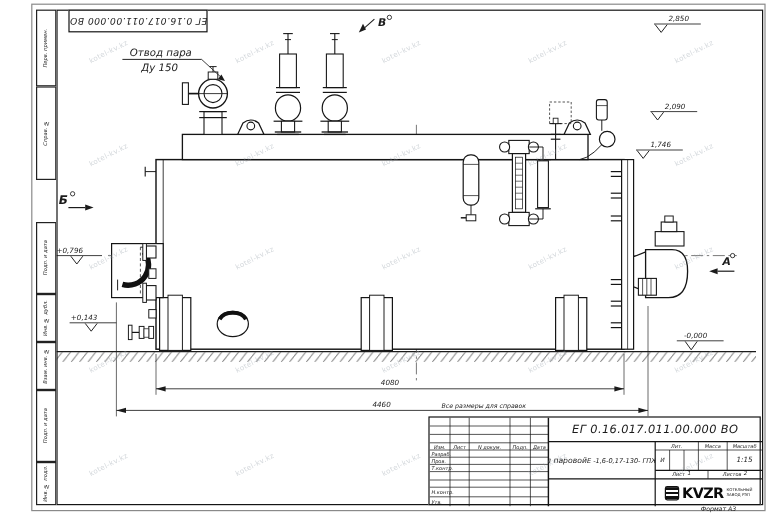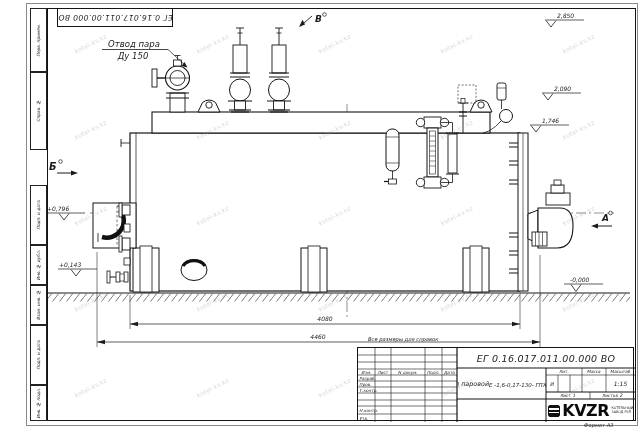--- a/index.html
+++ b/index.html
@@ -31,21 +31,21 @@
   .tb-txt{position:absolute;display:flex;align-items:center;justify-content:center;
           font-size:4.2px;font-style:italic;white-space:nowrap;overflow:hidden;}
   .tb-left{justify-content:flex-start;padding-left:1.5px;box-sizing:border-box;}
   .docnum{font-size:9.5px;letter-spacing:.3px;}
   .pname{flex-direction:row;}
   .pname .l1{font-size:6.4px;}
   .pname .l2{font-size:5.5px;margin-top:2px;}
   .logo-cell{display:flex;flex-direction:row;gap:2.5px;align-items:center;justify-content:center;}
   .logo-ico{width:12px;height:12px;background:repeating-linear-gradient(180deg,#111 0 2.4px,#fff 2.4px 3.6px);
             border:1px solid #111;box-sizing:border-box;border-radius:2px;}
-  .logo-word{font-size:16px;font-weight:800;font-style:normal;letter-spacing:-0.5px;color:#0b0b0b;}
+  .logo-word{font-size:12px;font-weight:800;font-style:normal;letter-spacing:-0.5px;color:#0b0b0b;}
   .logo-sub{display:flex;flex-direction:column;font-size:3.3px;line-height:3.8px;font-style:normal;color:#222;}
   .small-note{font-size:5.2px;font-style:italic;z-index:4;white-space:nowrap;}
 </style>
 </head>
 <body>
 
 <svg id="draw" class="abs" width="644" height="430" viewBox="0 0 644 430">
   <defs>
     <pattern id="hatchP" patternUnits="userSpaceOnUse" width="7" height="9">
       <line x1="0" y1="9" x2="7" y2="0" stroke="#3a3a3a" stroke-width="0.7"></line>

